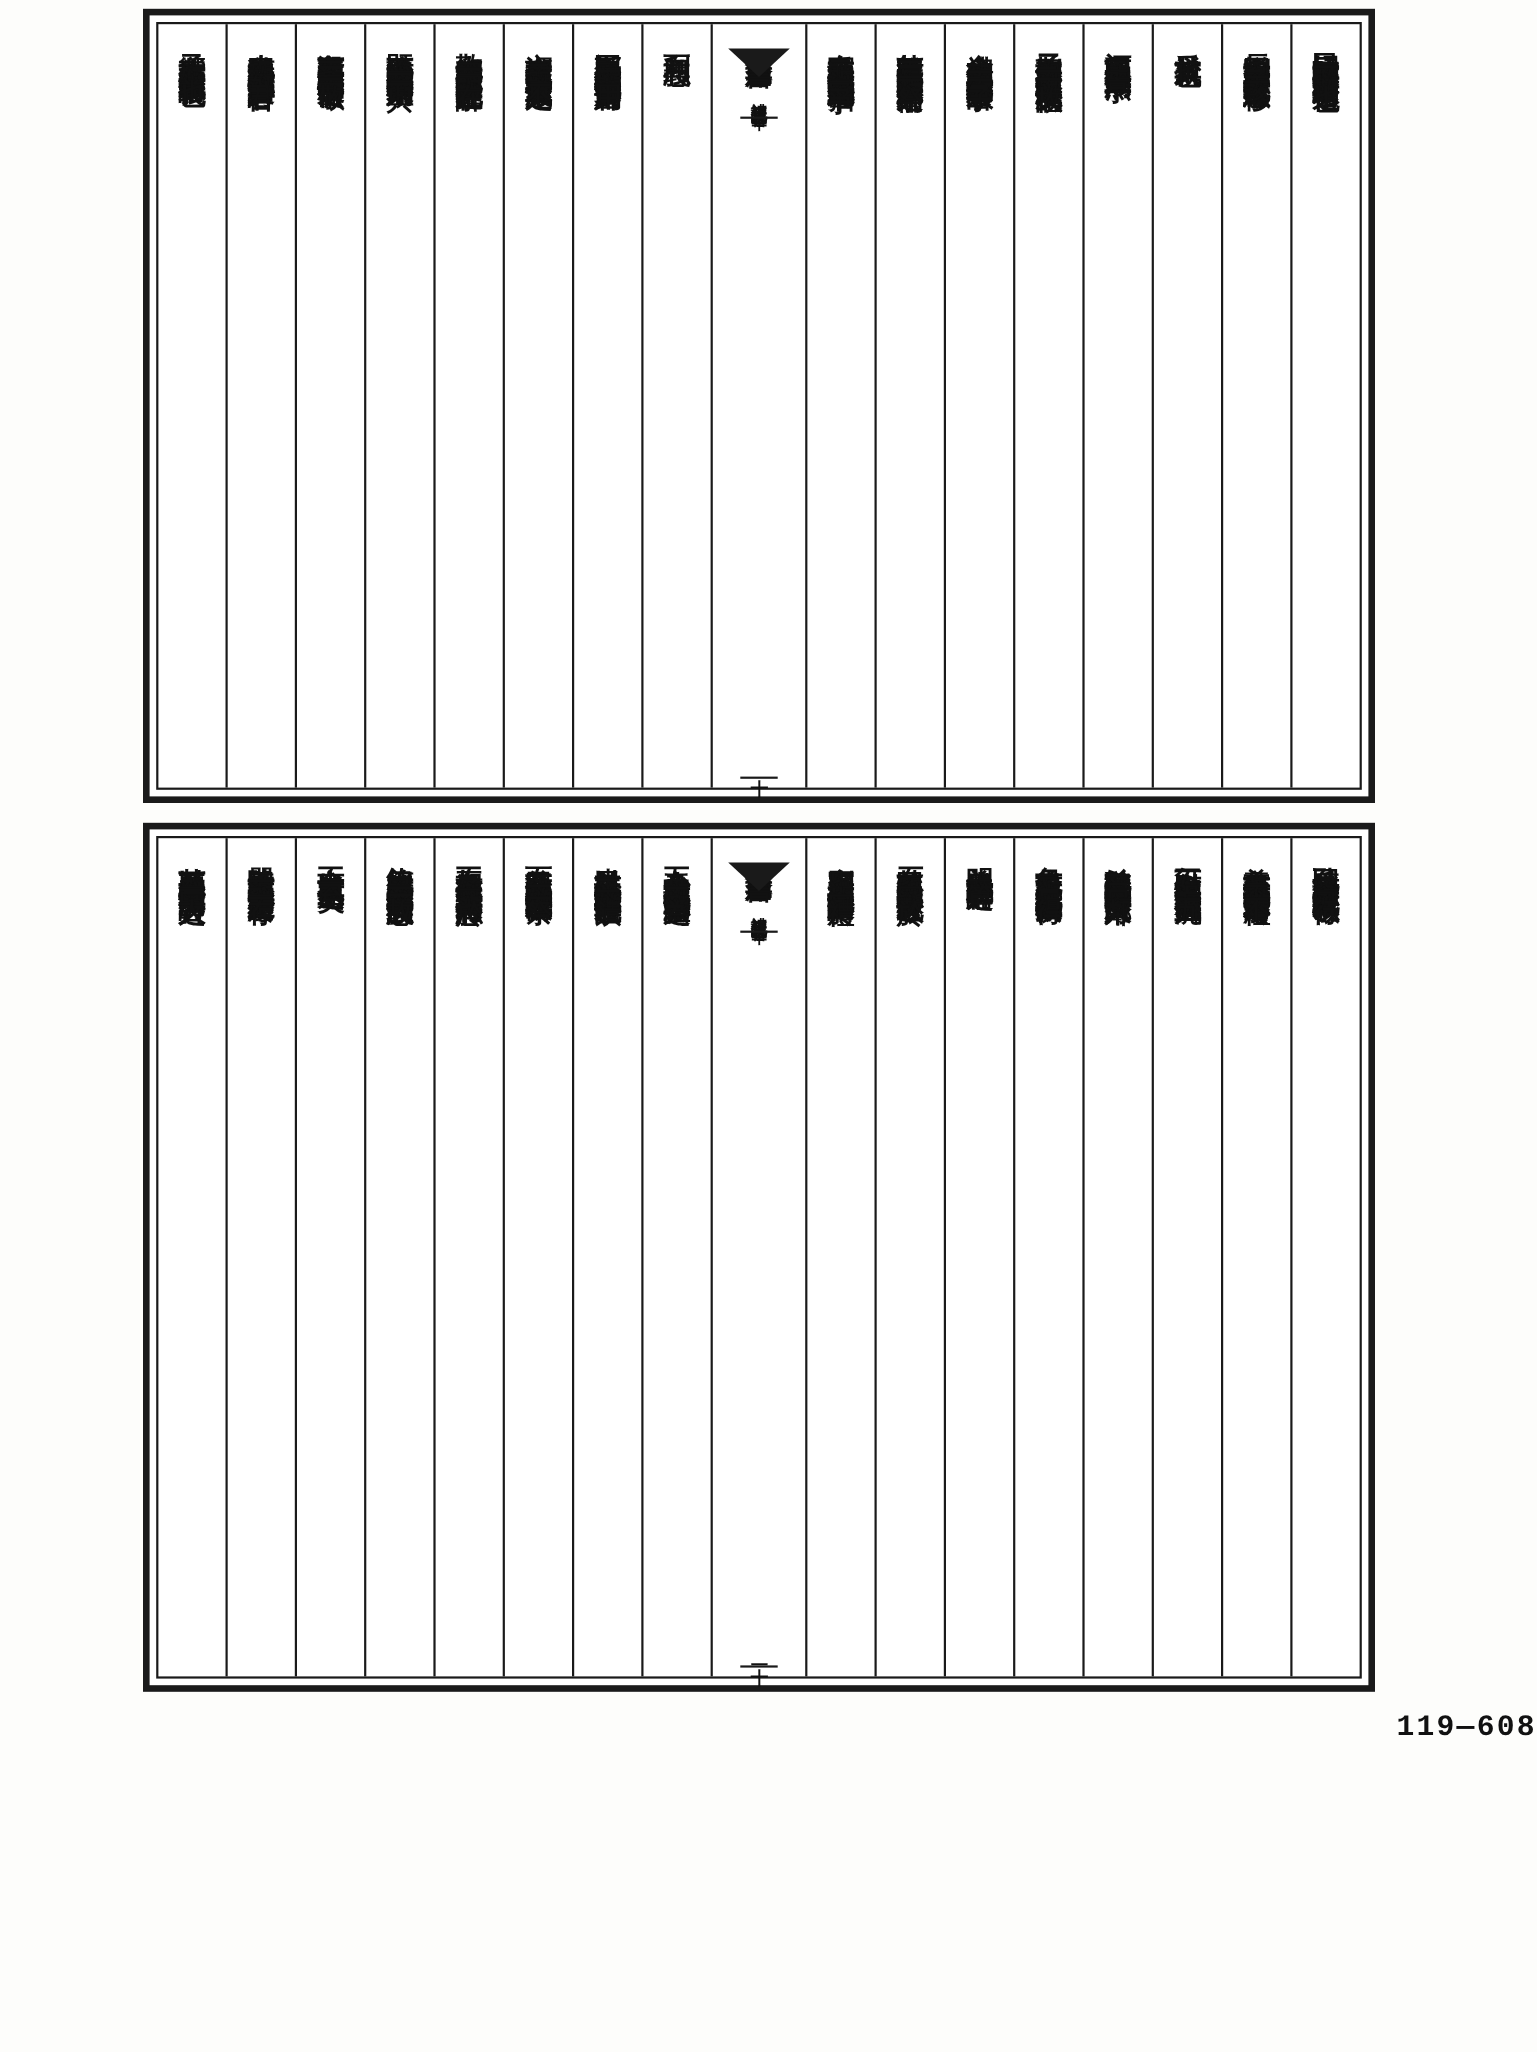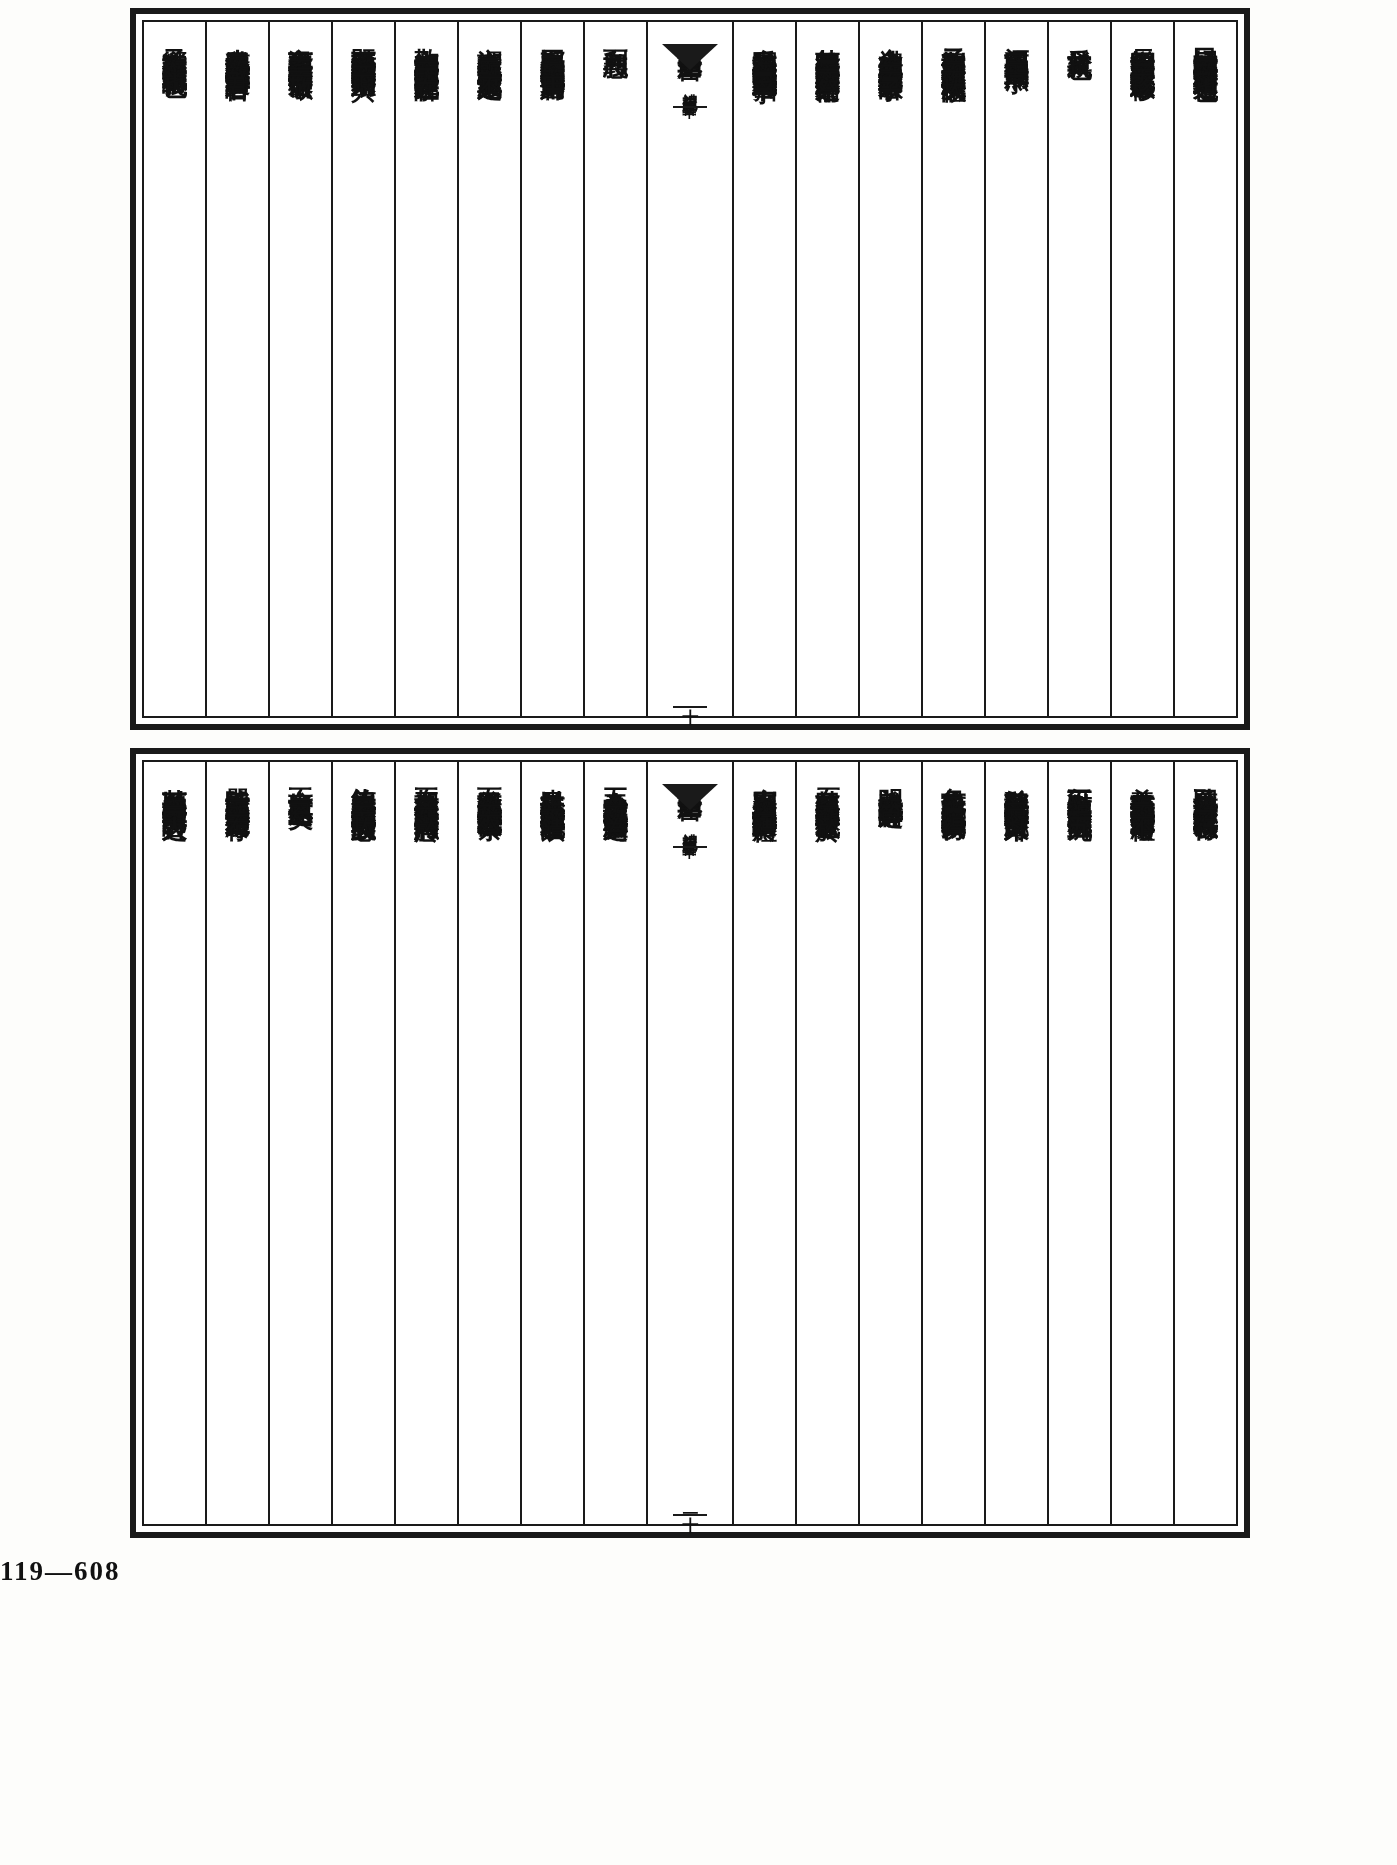--- a/index.html
+++ b/index.html
@@ -136,25 +136,25 @@
     width: 34px;
     border-top: 2px solid #1a1a1a;
     margin: 4px 0 4px 0;
   }
 
   .footer {
     position: absolute;
     left: 0;
     top: 1556px;
     width: 1397px;
-    text-align: left;
+    text-align: right;
     font-size: 27px;
     font-weight: 700;
     letter-spacing: 2px;
-    font-family: Liberation Serif, serif;
+    font-family: Liberation Mono, monospace;
   }
 </style>
 </head>
 <body>
 
 <div class="page">
 
   <div class="frame" id="frame-top">
     <div class="frame-inner">
 

